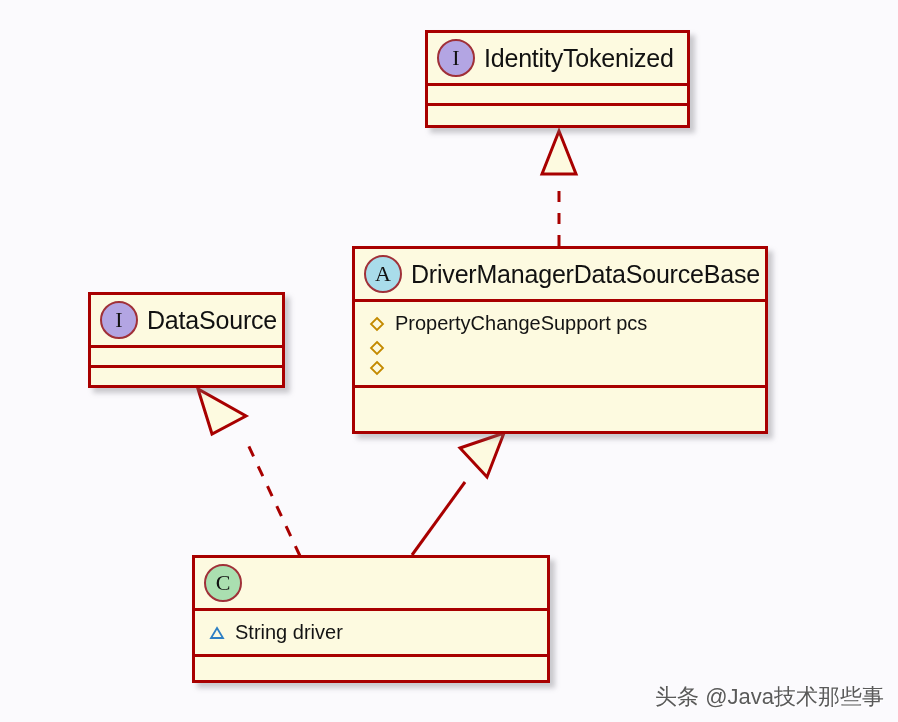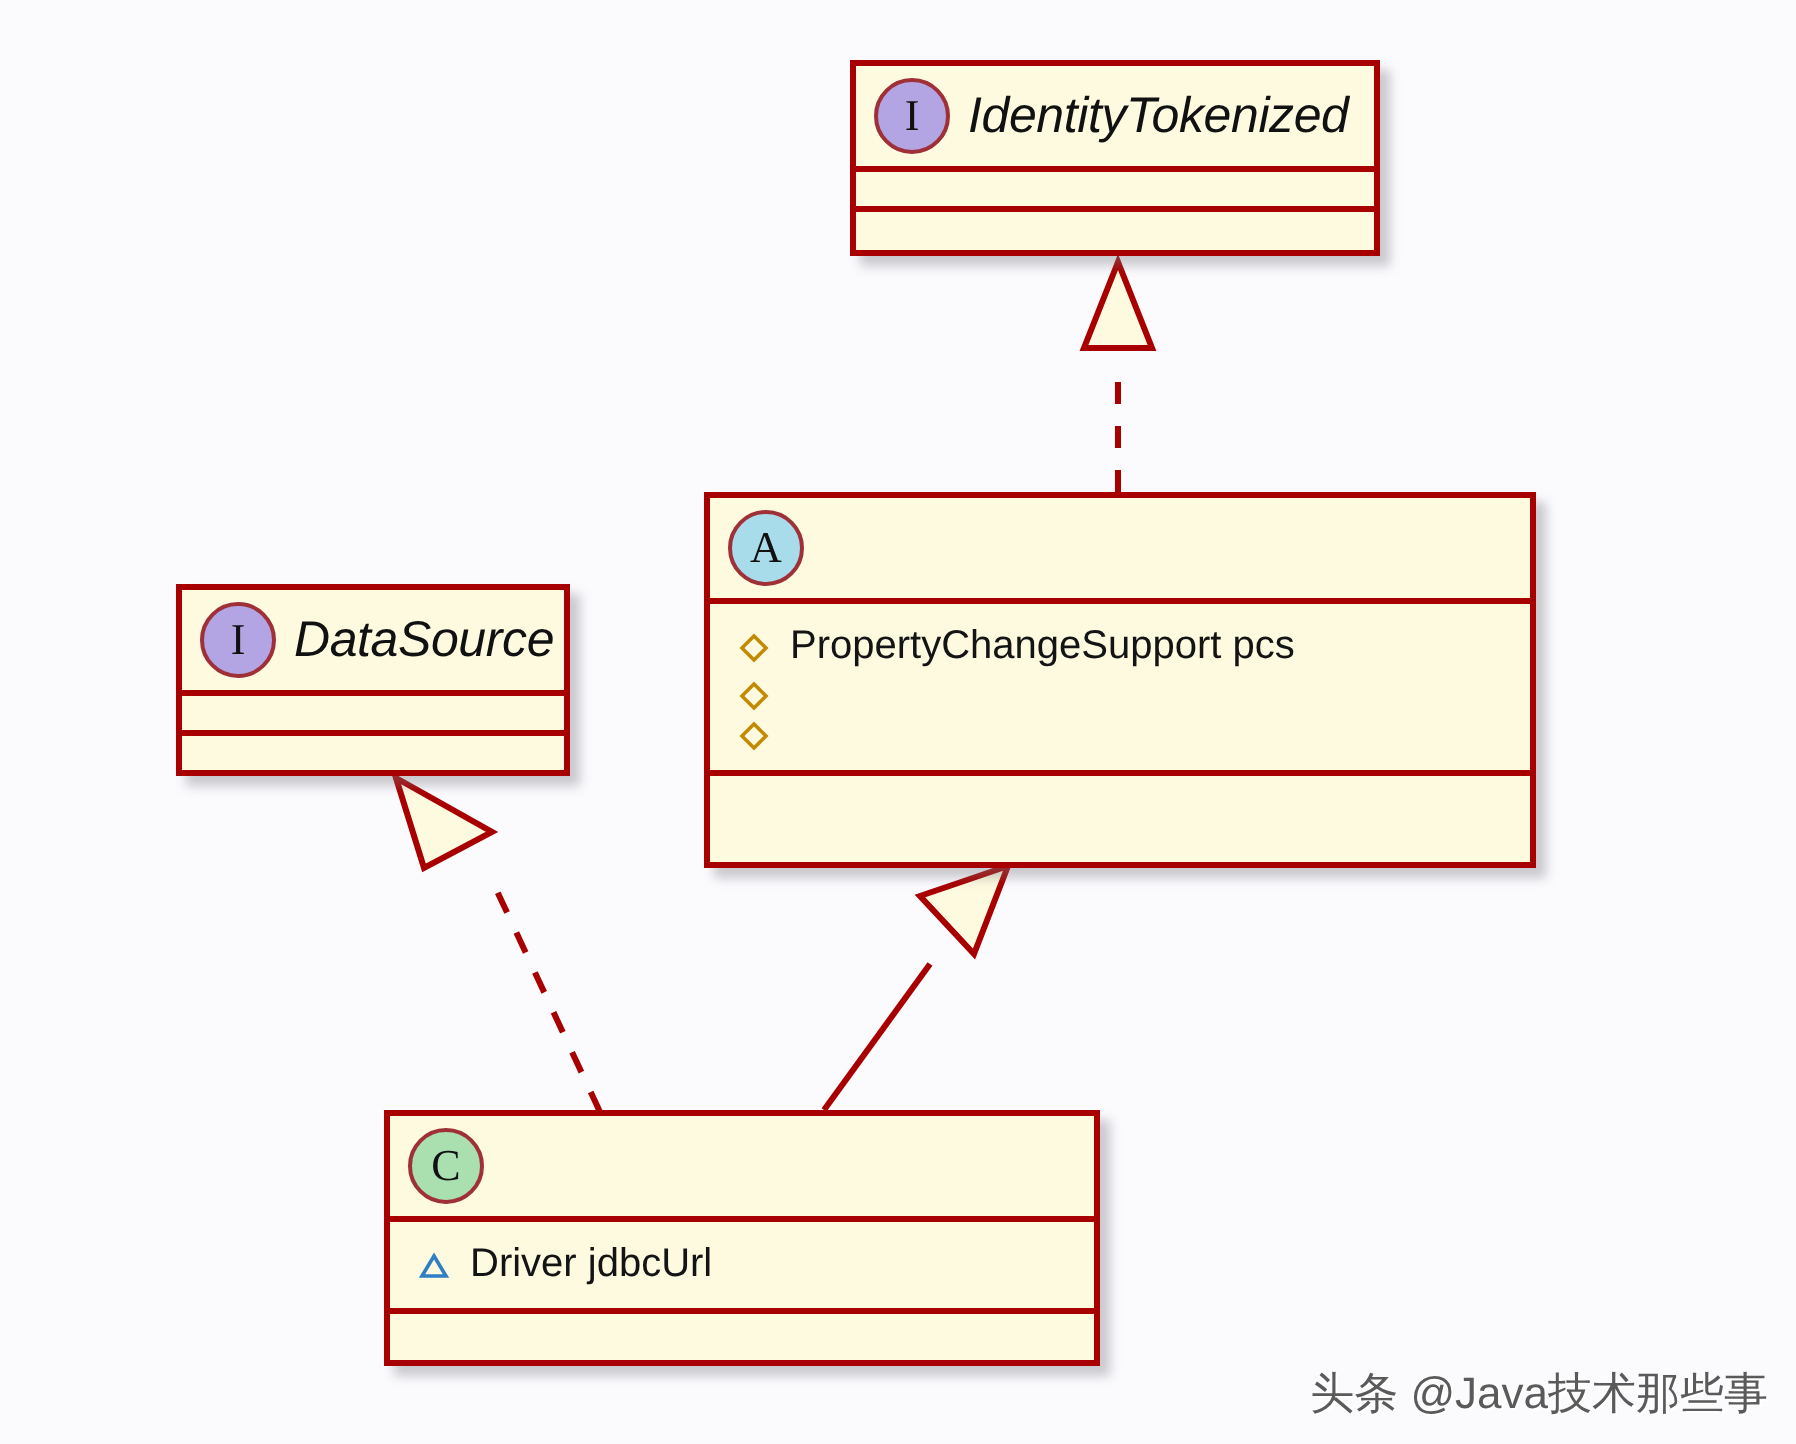--- a/index.html
+++ b/index.html
@@ -60,21 +60,21 @@
   .stereo-I { background: #b3a5e3; }
   .stereo-A { background: #a9dcea; }
   .stereo-C { background: #aadfb0; }
 
   .uml-title {
     font-size: 25px;
     color: #111;
     white-space: nowrap;
     letter-spacing: -0.2px;
   }
-  .uml-title.italic { font-style: italic; }
+  .uml-title.italic { }
 
   .uml-attrs {
     box-sizing: border-box;
     padding: 7px 10px 7px 12px;
     border-bottom: 3px solid #a80000;
   }
   .uml-attrs.empty { padding: 0; height: 20px; }
   .uml-ops {
     box-sizing: border-box;
     height: 22px;
@@ -137,20 +137,21 @@
       <span class="stereo-circle stereo-I">I</span>
       <span class="uml-title italic">IdentityTokenized</span>
     </div>
     <div class="uml-attrs empty"></div>
     <div class="uml-ops"></div>
   </div>
 
   <div class="uml-box" style="left:352px; top:246px; width:416px; height:188px;">
     <div class="uml-header">
       <span class="stereo-circle stereo-A">A</span>
+      <span class="uml-title italic">DriverManagerDataSourceBase</span>
     </div>
     <div class="uml-attrs">
       <div class="attr-row">
         <span class="vis-icon">
           <svg width="16" height="16" viewBox="0 0 16 16">
               <polygon points="8,2 14,8 8,14 2,8" fill="none" stroke="#c38a00" stroke-width="1.8"></polygon>
             </svg>
         </span>
         <span>PropertyChangeSupport pcs</span>
       </div>
@@ -185,21 +186,21 @@
     <div class="uml-header">
       <span class="stereo-circle stereo-C">C</span>
     </div>
     <div class="uml-attrs">
       <div class="attr-row">
         <span class="vis-icon">
           <svg width="16" height="16" viewBox="0 0 16 16">
               <polygon points="8,3 14,13 2,13" fill="none" stroke="#2e7fc4" stroke-width="1.8"></polygon>
             </svg>
         </span>
-        <span>Driver jdbcUrl</span>
+        <span>String driver</span>
       </div>
     </div>
     <div class="uml-ops"></div>
   </div>
 
   <div id="watermark">头条 @Java技术那些事</div>
 
 </div>
 
 </body></html>

